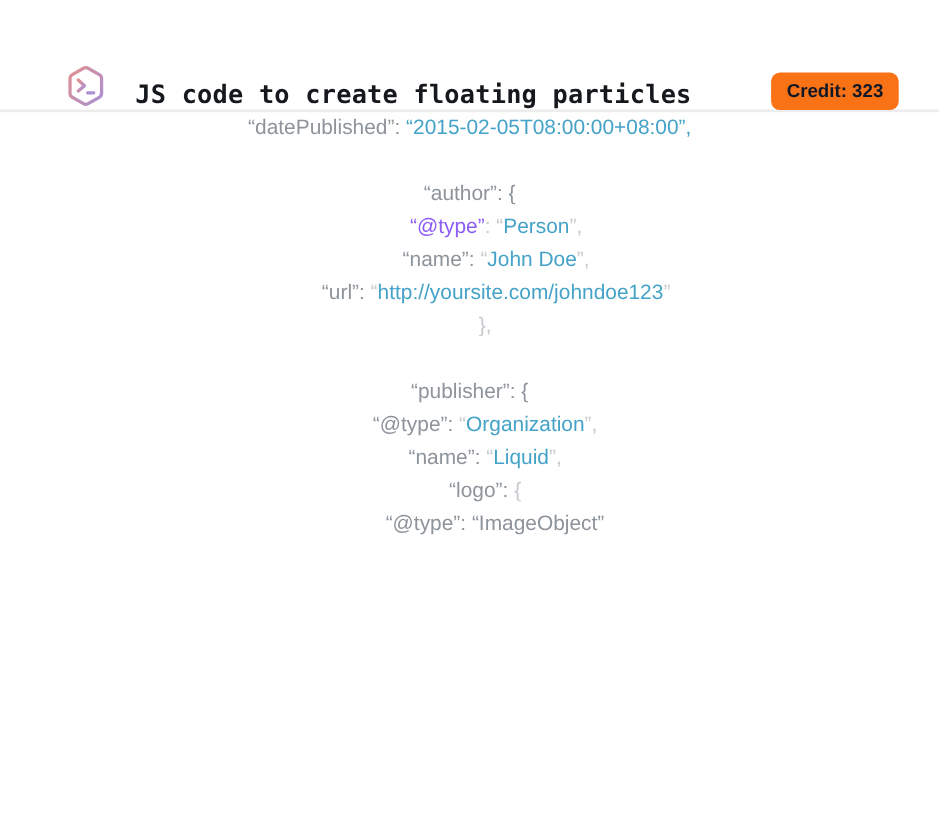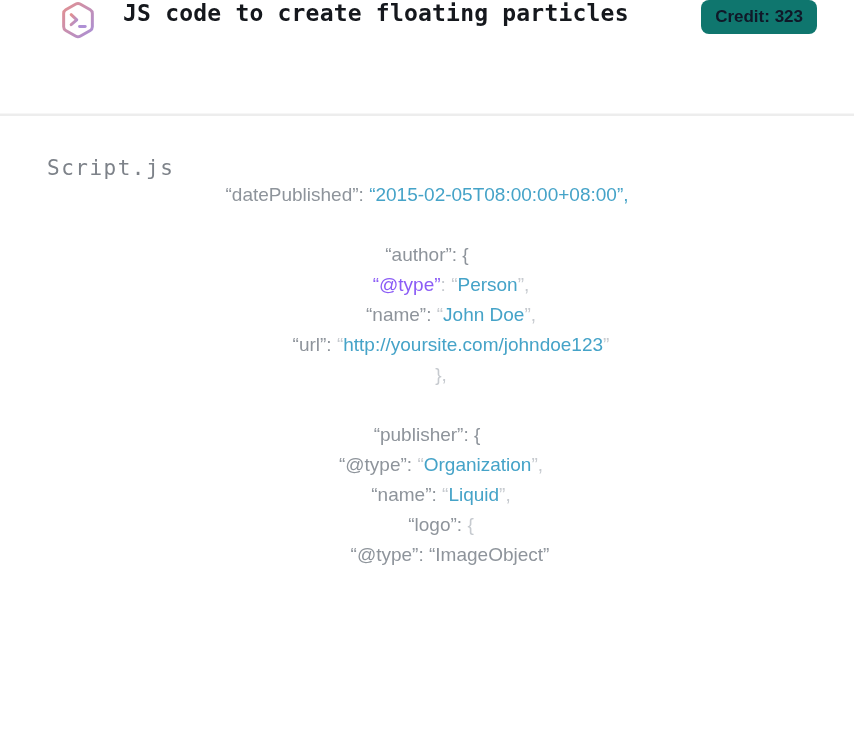--- a/index.html
+++ b/index.html
@@ -4,41 +4,41 @@
 <style>
   * { margin: 0; padding: 0; box-sizing: border-box; }
   html, body {
     width: 854px; height: 748px;
     background: #ffffff;
     font-family: "Liberation Sans", sans-serif;
     overflow: hidden;
   }
   
   .header {
-    height: 116px;
+    height: 102px;
     display: flex;
-    align-items: flex-start;
+    align-items: flex-end;
     padding: 0 37px 0 57px;
     background: #ffffff;
     border-bottom: 2px solid #ededed;
     box-shadow: 0 -1px 0 #f6f6f6 inset;
   }
   .logo { width: 42px; height: 42px; flex: 0 0 auto; }
   .title {
     margin-left: 24px;
     font-family: "DejaVu Sans Mono", monospace;
     font-size: 23px;
     font-weight: bold;
     color: #15181d;
     letter-spacing: 0.2px;
     white-space: nowrap;
   }
   .credit-badge {
     margin-left: auto;
-    background: #0f766e;
+    background: #f97316;
     color: #101828;
     font-size: 17px;
     font-weight: bold;
     padding: 7px 14px;
     border-radius: 8px;
     white-space: nowrap;
   }
   
   .main { padding: 0 47px; }
   .filename {
@@ -91,15 +91,14 @@
       <path d="M 10.8 2.3 Q 12 1.6 13.2 2.3 L 19 5.6 Q 20.2 6.3 20.2 7.7 L 20.2 15.3 Q 20.2 16.7 19 17.4 L 13.2 20.7 Q 12 21.4 10.8 20.7 L 5 17.4 Q 3.8 16.7 3.8 15.3 L 3.8 7.7 Q 3.8 6.3 5 5.6 Z" fill="none" stroke="url(#hexgrad)" stroke-width="1.7" stroke-linejoin="round"></path>
       <path d="M 8.1 8.4 L 11.3 11.4 L 8.1 14.1" fill="none" stroke="url(#hexgrad)" stroke-width="1.7" stroke-linecap="round" stroke-linejoin="round"></path>
       <path d="M 12.9 15.1 L 16.1 15.1" fill="none" stroke="#af90d5" stroke-width="1.7" stroke-linecap="round"></path>
     </svg>
   </span>
   <div class="title">JS code to create floating particles</div>
   <div class="credit-badge">Credit: 323</div>
 </div>
 
 <div class="main">
-  <div class="filename">Script.js</div>
   <div class="code-block"><div class="code-line" style="padding-left: 0px;"><span class="seg-key">“datePublished”: </span><span class="seg-value">“2015-02-05T08:00:00+08:00”,</span></div><div class="code-line" style="padding-left: 0px;">&nbsp;</div><div class="code-line" style="padding-left: 0px;"><span class="seg-key">“author”: {</span></div><div class="code-line" style="padding-left: 48px;"><span class="seg-keylight">“@type”</span><span class="seg-punct">: </span><span class="seg-punct">“</span><span class="seg-value">Person</span><span class="seg-punct">”,</span></div><div class="code-line" style="padding-left: 48px;"><span class="seg-key">“name”: </span><span class="seg-punct">“</span><span class="seg-value">John Doe</span><span class="seg-punct">”,</span></div><div class="code-line" style="padding-left: 48px;"><span class="seg-key">“url”: </span><span class="seg-punct">“</span><span class="seg-value">http://yoursite.com/johndoe123</span><span class="seg-punct">”</span></div><div class="code-line" style="padding-left: 28px;"><span class="seg-punct">},</span></div><div class="code-line" style="padding-left: 0px;">&nbsp;</div><div class="code-line" style="padding-left: 0px;"><span class="seg-key">“publisher”: {</span></div><div class="code-line" style="padding-left: 28px;"><span class="seg-key">“@type”: </span><span class="seg-punct">“</span><span class="seg-value">Organization</span><span class="seg-punct">”,</span></div><div class="code-line" style="padding-left: 28px;"><span class="seg-key">“name”: </span><span class="seg-punct">“</span><span class="seg-value">Liquid</span><span class="seg-punct">”,</span></div><div class="code-line" style="padding-left: 28px;"><span class="seg-key">“logo”: </span><span class="seg-punct">{</span></div><div class="code-line" style="padding-left: 46px;"><span class="seg-key">“@type”: “ImageObject”</span></div></div>
 </div>
 
 </body></html>

